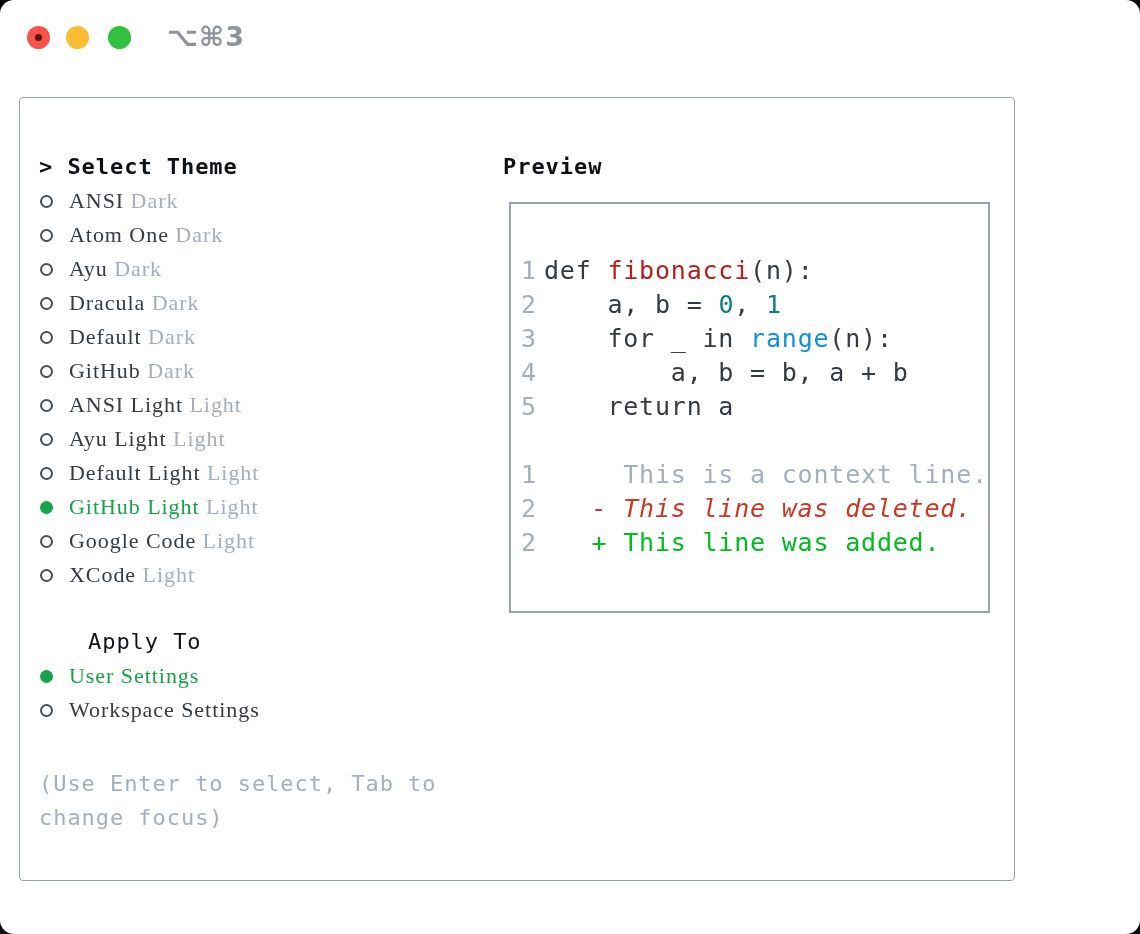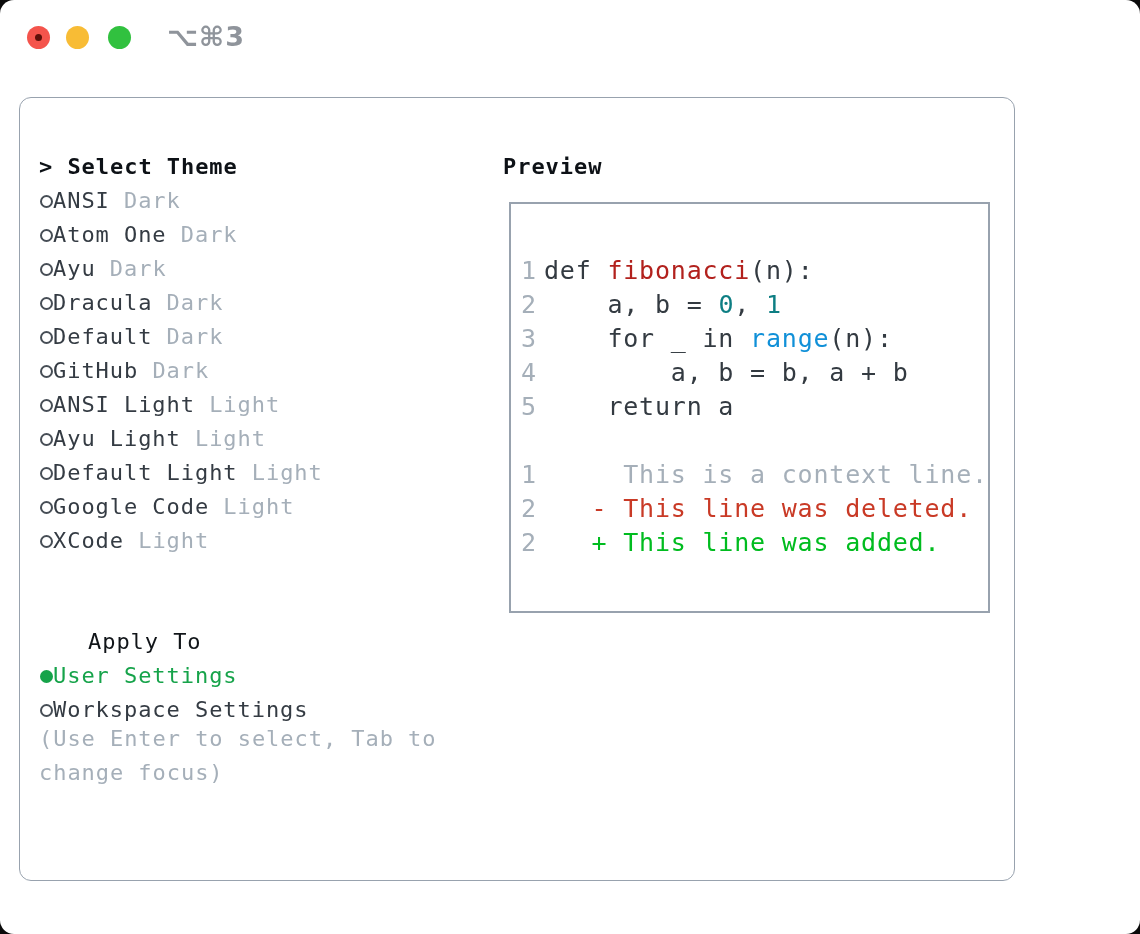--- a/index.html
+++ b/index.html
@@ -15,58 +15,58 @@
   .light.yellow{left:66px;background:var(--t-yellow);}
   .light.green{left:108px;background:var(--t-green);}
   .titletext{
     position:absolute;left:167px;top:21px;font-size:27px;font-weight:bold;
     color:#8f949b;letter-spacing:1px;
     font-family:"DejaVu Sans","Liberation Sans",sans-serif;
   }
   
   .main-box{
     position:absolute;left:19px;top:97px;width:994px;height:782px;
-    border:1.5px solid var(--border);border-radius:12px;background:#fff;
+    border:1.5px solid var(--border);border-radius:4px;background:#fff;
   }
   pre{margin:0;font-family:inherit;}
   .ui-line{
     font-size:22px;letter-spacing:0.95px;line-height:34px;color:var(--text);
     white-space:pre;
   }
   .hdr{font-weight:bold;color:#0d1116;}
   .select-header{position:absolute;left:19px;top:52px;}
   .caret{color:#0d1116;font-weight:bold;}
   .theme-list{position:absolute;left:19px;top:86px;}
   .apply-header{position:absolute;left:47px;top:527px;color:#111519;margin-left:21px;}
   .apply-list{position:absolute;left:19px;top:561px;}
   .row{display:flex;align-items:center;height:34px;}
   .radio{
     width:13px;height:13px;border-radius:50%;box-sizing:border-box;
     border:2.5px solid #474e56;flex:0 0 auto;margin-left:1px;
   }
   .radio.sel{border-color:var(--green);background:var(--green);}
-  .row .lbl{margin-left:0;}
+  .row .lbl{margin-left:16px;font-family:Liberation Serif, serif;}
   .row.sel .name{color:var(--green);}
   .tag{color:var(--muted);}
-  .hint{position:absolute;left:19px;top:624px;color:var(--muted);}
+  .hint{position:absolute;left:19px;top:669px;color:var(--muted);}
   
   .preview-header{position:absolute;left:483px;top:52px;}
   .preview-box{
     position:absolute;left:489px;top:104px;width:477px;height:407px;
     border:2px solid var(--border);background:#fff;
   }
   .code-line{position:absolute;height:34px;line-height:34px;font-size:25px;letter-spacing:0.8px;white-space:pre;}
   .code-line .gut{position:absolute;left:10px;color:var(--muted);}
   .code-line .body{position:absolute;left:33px;}
   .c-code{color:#333a41;}
   .c-func{color:var(--func);}
   .c-num{color:var(--num);}
   .c-call{color:var(--call);}
   .c-muted{color:var(--muted);}
-  .c-deleted{color:var(--del);}
+  .c-deleted{color:var(--del);font-style:italic;}
   .c-added{color:var(--add);}
 </style>
 </head>
 <body>
 
 <div class="window">
 
   <div>
     <span class="light red">
         <span class="dot"></span>
@@ -110,20 +110,24 @@
           <pre class="ui-line lbl"><span class="name">ANSI Light</span> <span class="tag">Light</span></pre>
         </div>
         <div class="row">
           <span class="radio"></span>
           <pre class="ui-line lbl"><span class="name">Ayu Light</span> <span class="tag">Light</span></pre>
         </div>
         <div class="row">
           <span class="radio"></span>
           <pre class="ui-line lbl"><span class="name">Default Light</span> <span class="tag">Light</span></pre>
         </div>
+        <div class="row sel">
+          <span class="radio sel"></span>
+          <pre class="ui-line lbl"><span class="name">GitHub Light</span> <span class="tag">Light</span></pre>
+        </div>
         <div class="row">
           <span class="radio"></span>
           <pre class="ui-line lbl"><span class="name">Google Code</span> <span class="tag">Light</span></pre>
         </div>
         <div class="row">
           <span class="radio"></span>
           <pre class="ui-line lbl"><span class="name">XCode</span> <span class="tag">Light</span></pre>
         </div>
       </div>
 

